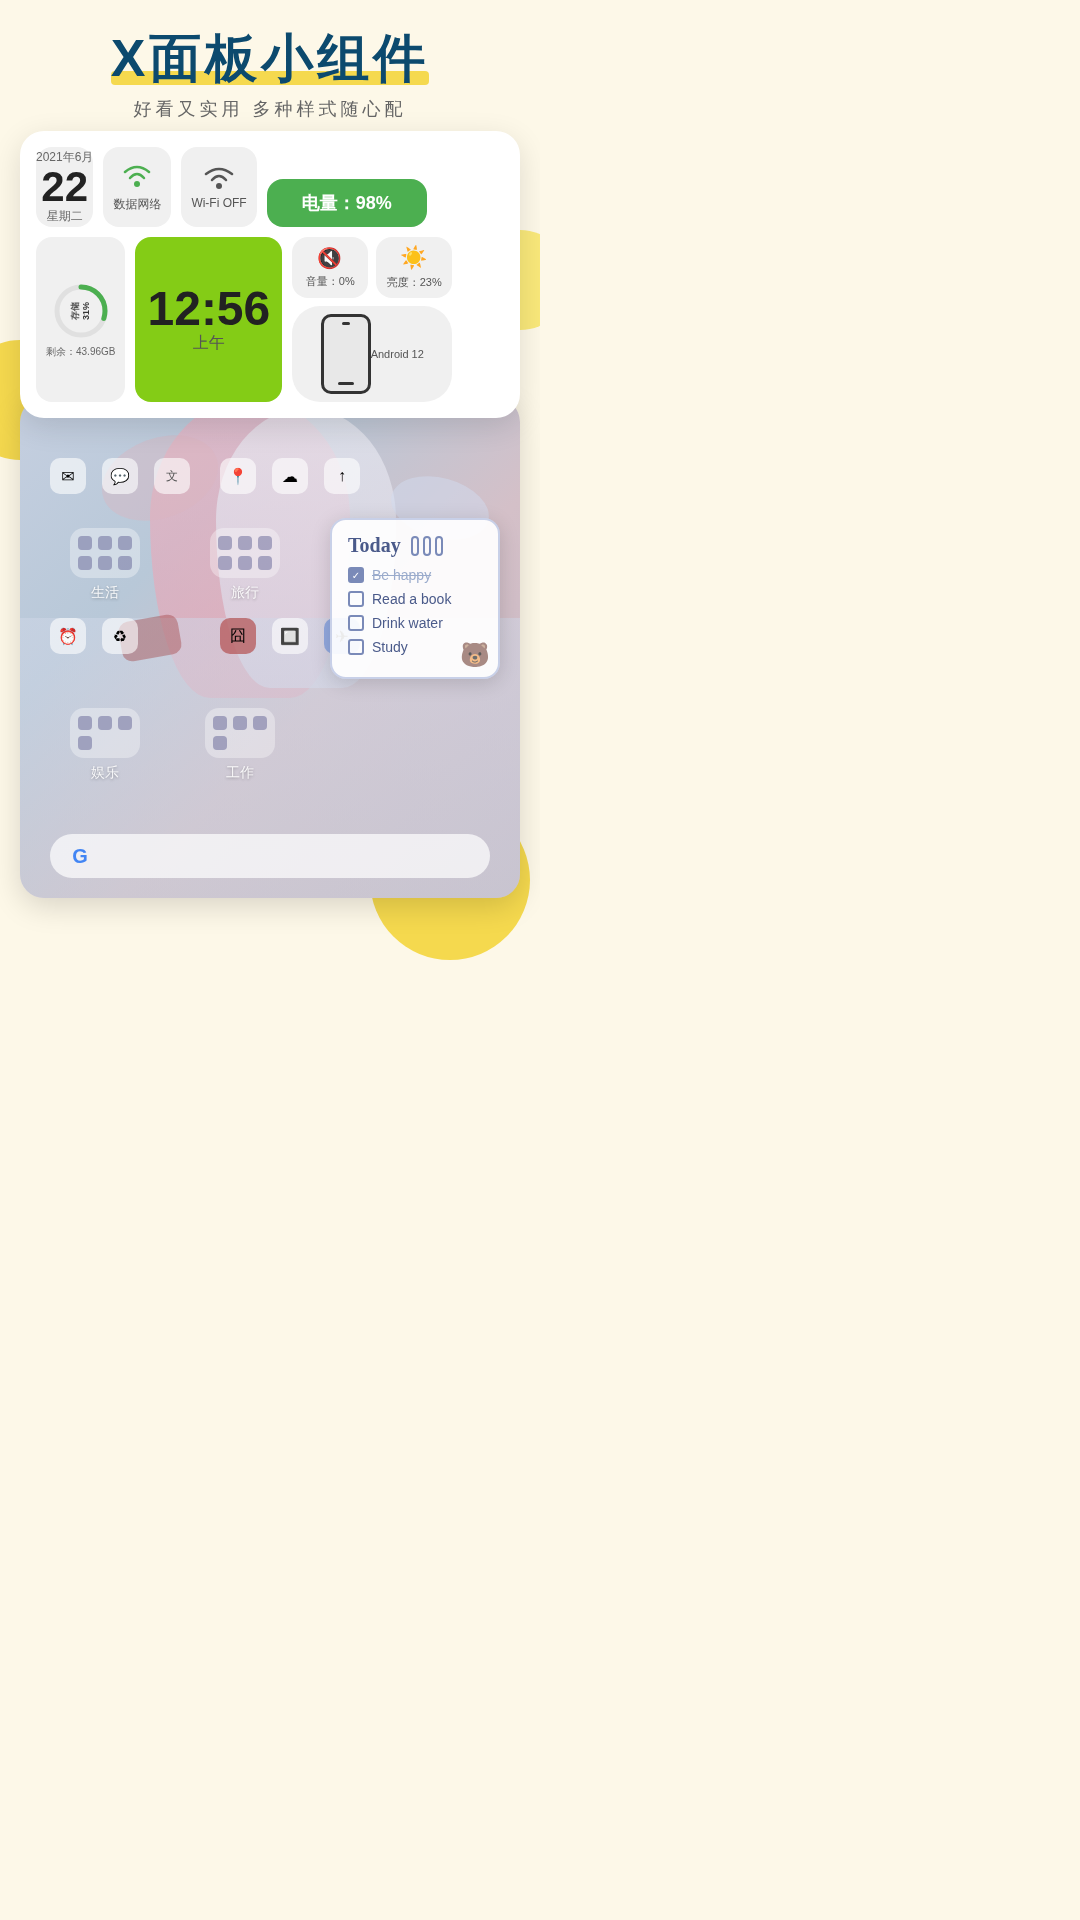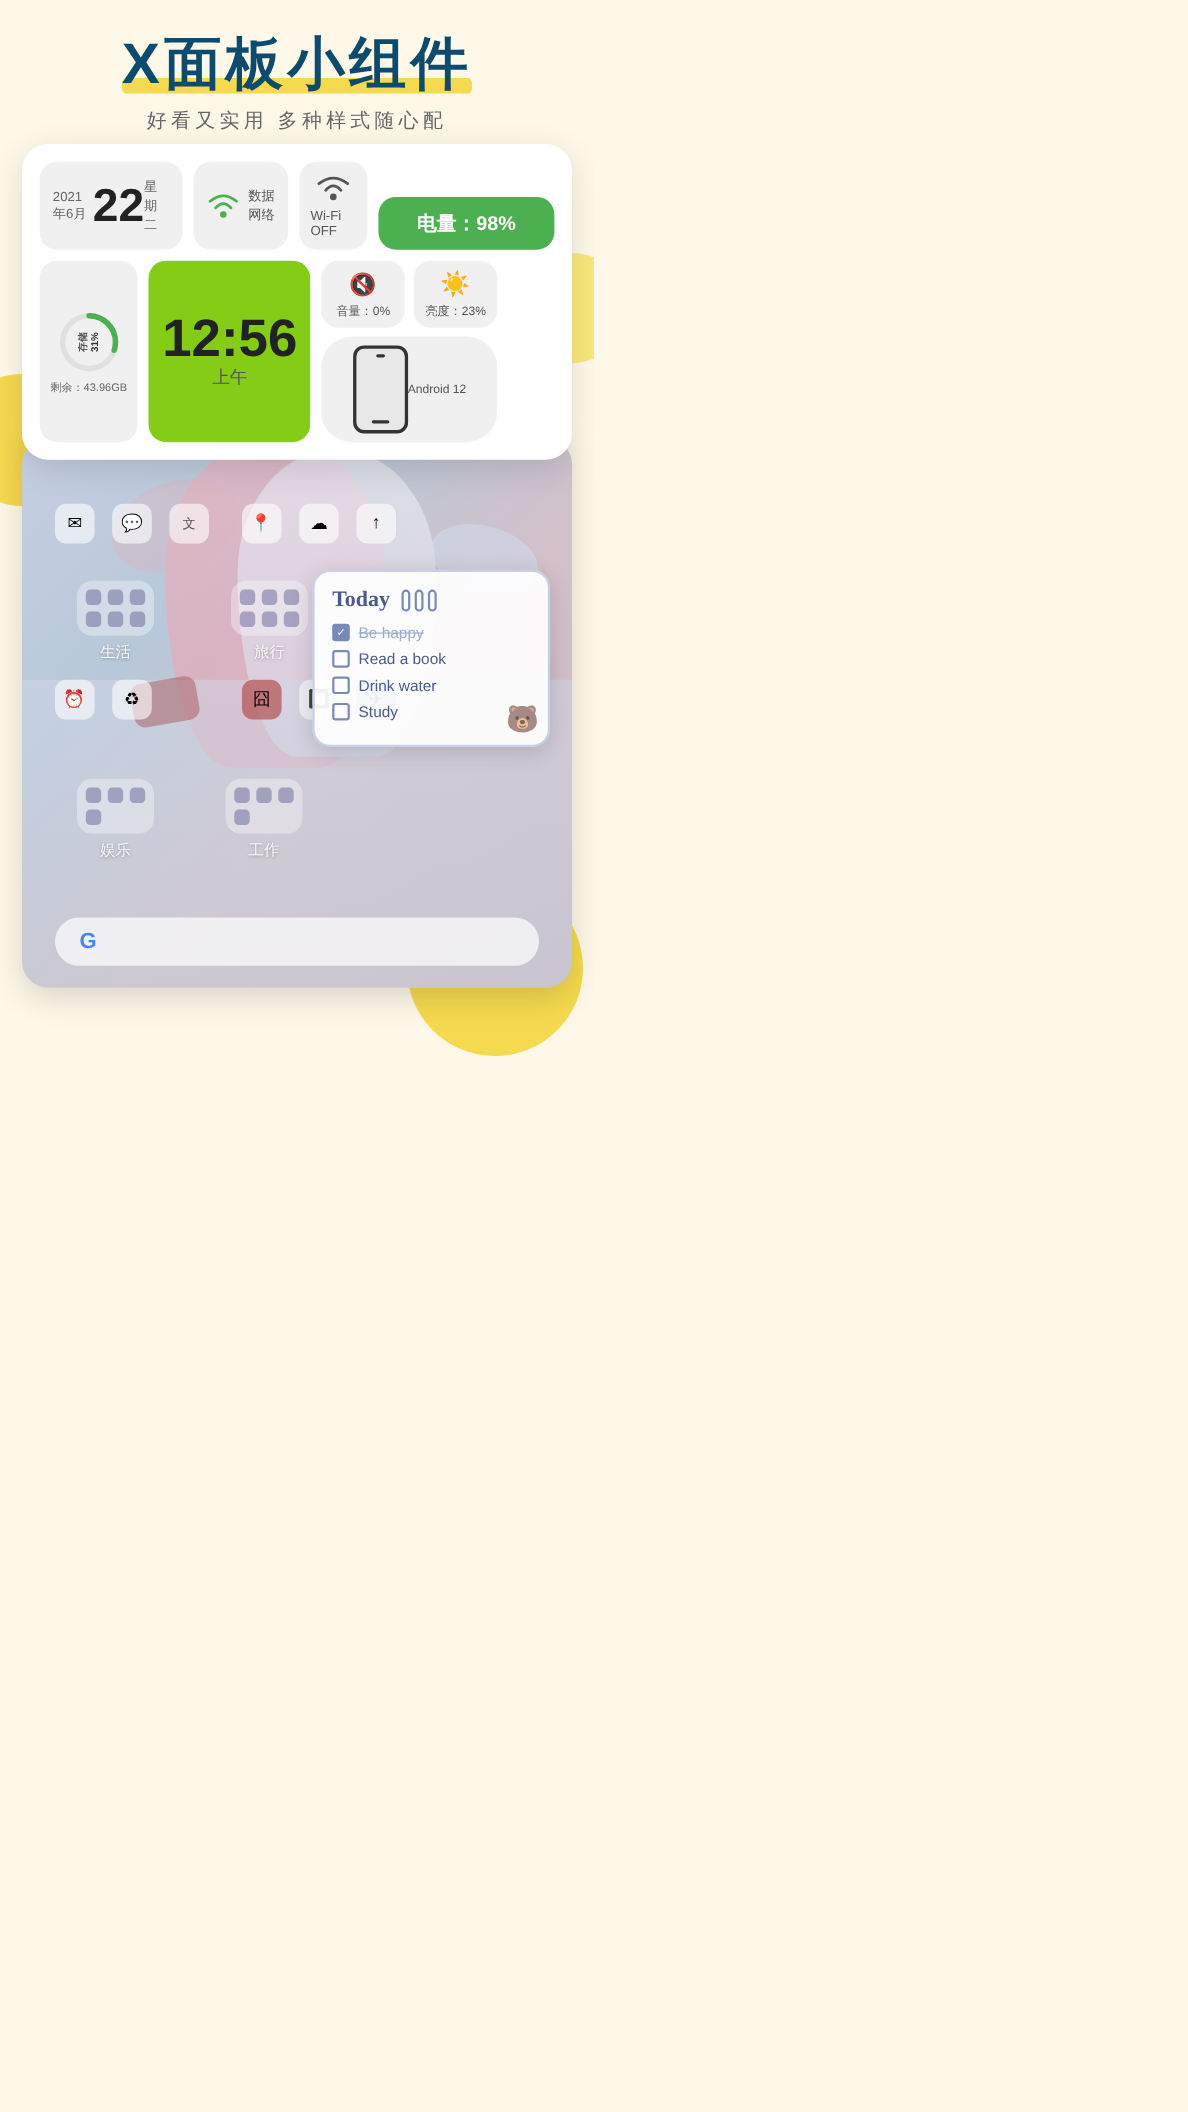--- a/index.html
+++ b/index.html
@@ -88,23 +88,22 @@
       margin: 0 20px;
       box-shadow: 0 8px 30px rgba(0,0,0,0.12);
       position: relative;
       z-index: 10;
     }
 
     
     .date-cell {
       background: #f0f0f0;
       border-radius: 16px;
-      padding: 12px;
-      display: flex;
-      flex-direction: row;
+      display: flex;
+      flex-direction: column;
       align-items: center;
       justify-content: center;
       grid-row: 1;
       grid-column: 1;
     }
     .date-year-month {
       font-size: 12px;
       color: #666;
     }
     .date-day {
@@ -117,21 +116,21 @@
       font-size: 12px;
       color: #666;
     }
 
     
     .data-network-cell {
       background: #f0f0f0;
       border-radius: 16px;
       padding: 10px;
       display: flex;
-      flex-direction: row;
+      flex-direction: column;
       align-items: center;
       justify-content: center;
       gap: 6px;
     }
     .data-network-icon {
       display: flex;
       gap: 3px;
       align-items: flex-end;
       height: 28px;
     }
@@ -392,21 +391,21 @@
     }
 
     
     .todo-widget {
       position: absolute;
       right: 20px;
       top: 120px;
       background: rgba(255,255,255,0.92);
       border-radius: 16px;
       padding: 14px 16px;
-      width: 216px;
+      width: 170px;
       box-shadow: 0 4px 20px rgba(0,0,0,0.15);
       border: 2px solid #c8d0e8;
     }
     .todo-header {
       display: flex;
       align-items: center;
       gap: 6px;
       margin-bottom: 10px;
     }
     .todo-title {

